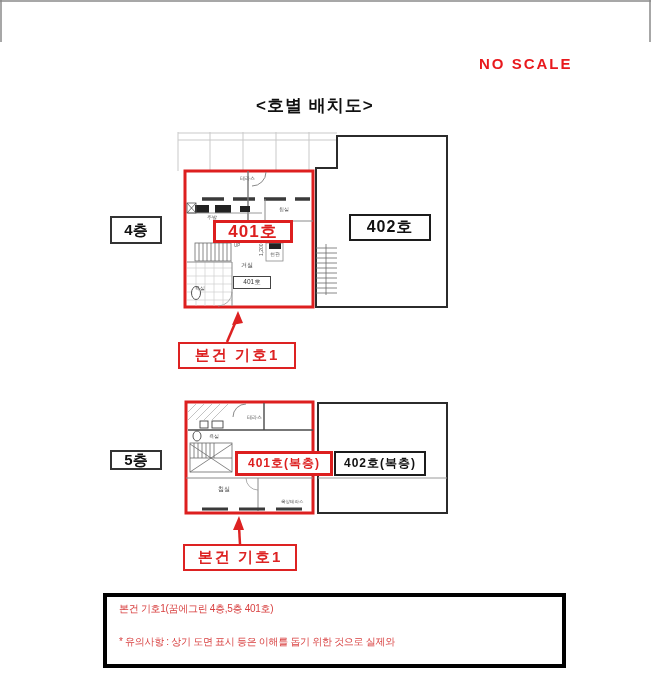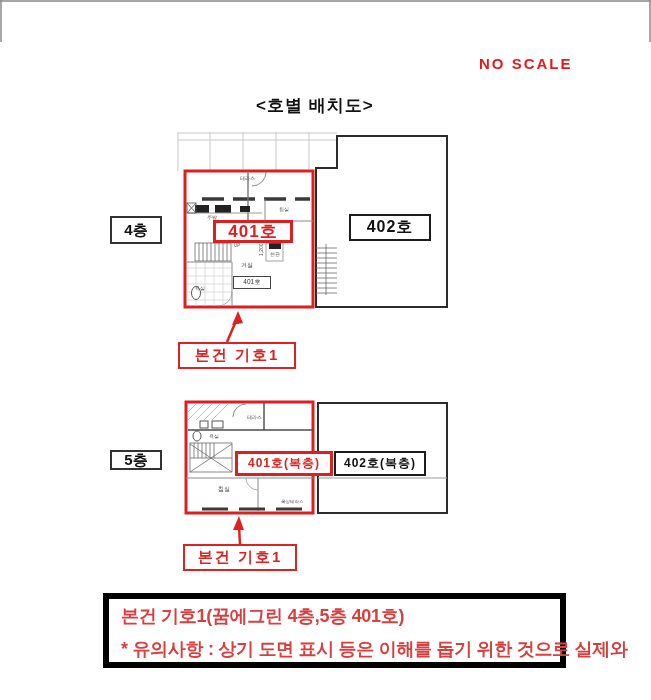--- a/index.html
+++ b/index.html
@@ -26,22 +26,22 @@
     border:2px solid #dd2222;background:#fff;color:#dd2222;font-weight:bold;font-size:15px;
     display:flex;align-items:center;justify-content:center;box-sizing:border-box;letter-spacing:2px;
   }
   .room-label{font-size:6px;color:#3c3c3c;white-space:nowrap;transform-origin:left top;}
   .room-label.tiny{font-size:5px;color:#555;}
   .unit-tag-box{
     border:1px solid #444;background:#fff;color:#333;font-size:6.5px;
     display:flex;align-items:center;justify-content:center;box-sizing:border-box;
   }
   .footer-box{
-    border:6px solid #000000;background:#fff;box-sizing:border-box;
-    color:#d84040;font-weight:bold;font-size:18px;
+    border:4px solid #000000;background:#fff;box-sizing:border-box;
+    color:#d84040;font-weight:normal;font-size:10px;
   }
   .footer-line{position:absolute;left:12px;white-space:nowrap;letter-spacing:-0.3px;}
   svg{position:absolute;left:0;top:0;}
 </style>
 </head>
 <body>
 
 <div id="canvas">
 
   <svg width="651" height="700" viewBox="0 0 651 700">

